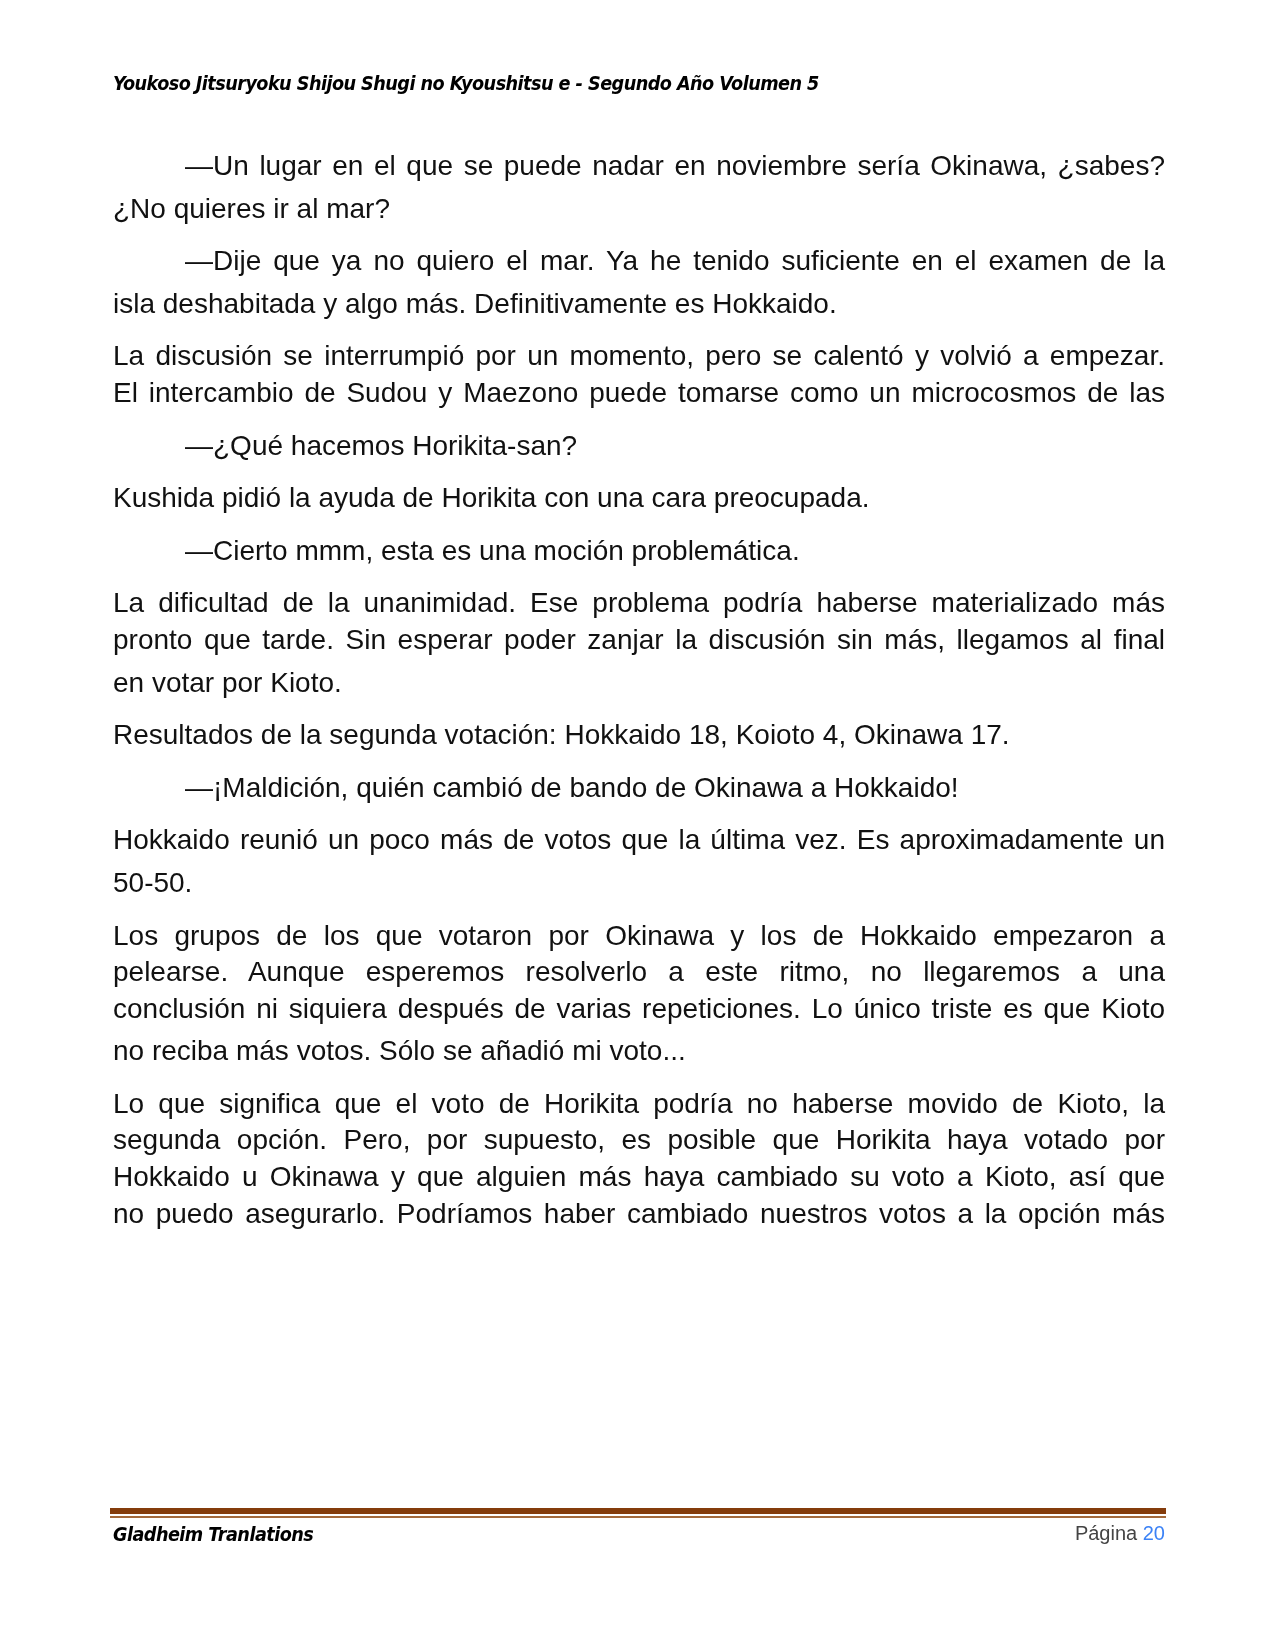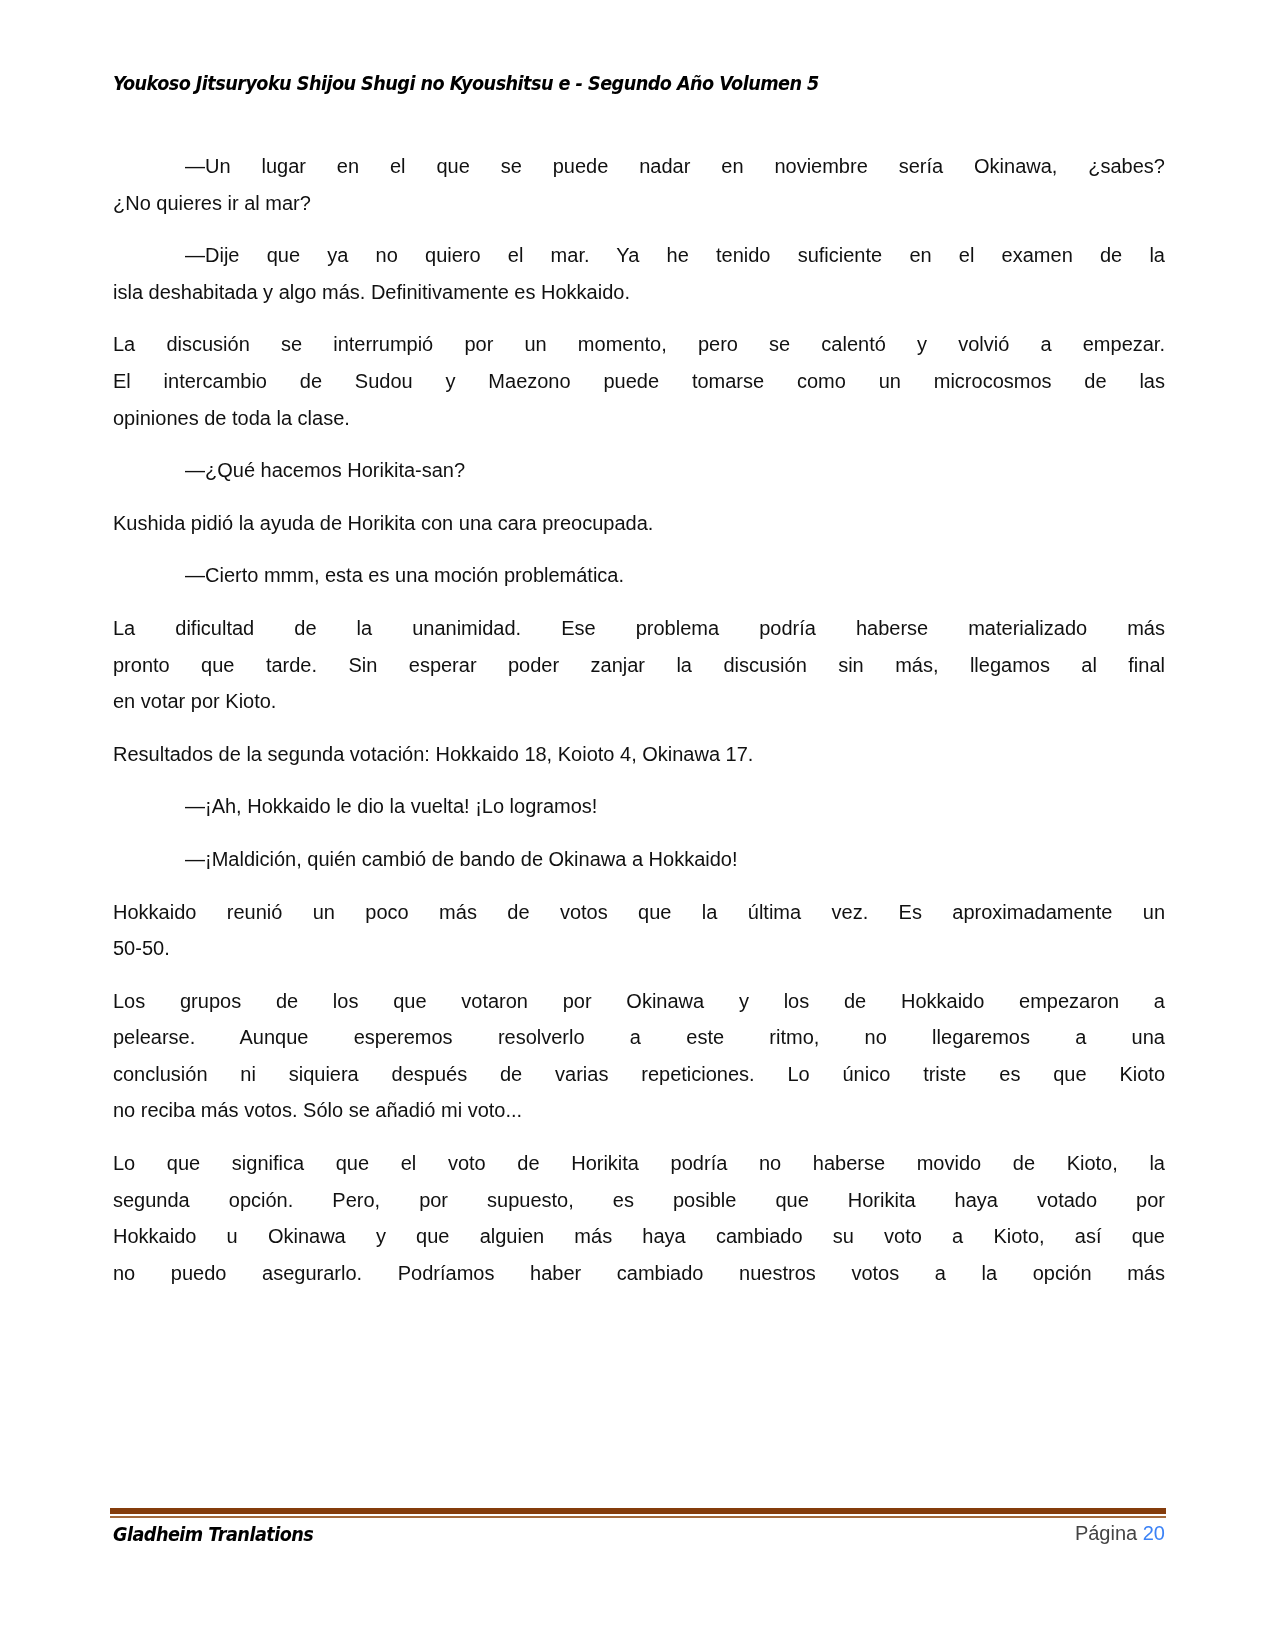--- a/index.html
+++ b/index.html
@@ -6,28 +6,28 @@
   body { width: 1275px; height: 1650px; position: relative; overflow: hidden; }
   .page { position: absolute; left: 0; top: 0; width: 1275px; height: 1326px; background: #fff; text-decoration: underline; }
   .header {
     position: absolute; left: 113px; top: 72px;
     font-family: "DejaVu Sans", sans-serif; font-style: italic; font-weight: bold;
     font-size: 19px; color: #000; letter-spacing: -0.6px;
     transform: scaleX(0.93); transform-origin: left center; white-space: nowrap;
   }
   .body-text {
     position: absolute; left: 113px; top: 148px; width: 1052px;
-    font-family: "Liberation Sans", sans-serif; font-size: 20px; color: #111;
+    font-family: "Liberation Sans", sans-serif; font-size: 28px; color: #111;
   }
   .para { margin: 0 0 16px 0; }
   .line {
     display: block; height: 36.6px; line-height: 36.6px; white-space: nowrap;
     text-align: justify; text-align-last: justify; overflow: visible;
   }
-  .line.last { text-align-last: left; }
+  .line.last { text-align-last: left; margin-top: 6px; }
   .line.indent { padding-left: 72px; }
   .rule-thick {
     position: absolute; left: 110px; top: 1508px; width: 1056px; height: 6px; background: #843c0c;
   }
   .rule-thin {
     position: absolute; left: 110px; top: 1516px; width: 1056px; height: 2px; background: #a46a3c;
   }
   .footer-left {
     position: absolute; left: 113px; top: 1523px;
     font-family: "DejaVu Sans", sans-serif; font-style: italic; font-weight: bold;
@@ -51,41 +51,37 @@
         <div class="line indent">—Un lugar en el que se puede nadar en noviembre sería Okinawa, ¿sabes?</div>
         <div class="line last">¿No quieres ir al mar?</div>
       </div>
       <div class="para">
         <div class="line indent">—Dije que ya no quiero el mar. Ya he tenido suficiente en el examen de la</div>
         <div class="line last">isla deshabitada y algo más. Definitivamente es Hokkaido.</div>
       </div>
       <div class="para">
         <div class="line">La discusión se interrumpió por un momento, pero se calentó y volvió a empezar.</div>
         <div class="line">El intercambio de Sudou y Maezono puede tomarse como un microcosmos de las</div>
-        <div class="line last">opiniones de toda la clase.</div>
       </div>
       <div class="para">
         <div class="line indent last">—¿Qué hacemos Horikita-san?</div>
       </div>
       <div class="para">
         <div class="line last">Kushida pidió la ayuda de Horikita con una cara preocupada.</div>
       </div>
       <div class="para">
         <div class="line indent last">—Cierto mmm, esta es una moción problemática.</div>
       </div>
       <div class="para">
         <div class="line">La dificultad de la unanimidad. Ese problema podría haberse materializado más</div>
         <div class="line">pronto que tarde. Sin esperar poder zanjar la discusión sin más, llegamos al final</div>
         <div class="line last">en votar por Kioto.</div>
       </div>
       <div class="para">
         <div class="line last">Resultados de la segunda votación: Hokkaido 18, Koioto 4, Okinawa 17.</div>
-      </div>
-      <div class="para">
-        <div class="line indent last">—¡Ah, Hokkaido le dio la vuelta! ¡Lo logramos!</div>
       </div>
       <div class="para">
         <div class="line indent last">—¡Maldición, quién cambió de bando de Okinawa a Hokkaido!</div>
       </div>
       <div class="para">
         <div class="line">Hokkaido reunió un poco más de votos que la última vez. Es aproximadamente un</div>
         <div class="line last">50-50.</div>
       </div>
       <div class="para">
         <div class="line">Los grupos de los que votaron por Okinawa y los de Hokkaido empezaron a</div>

